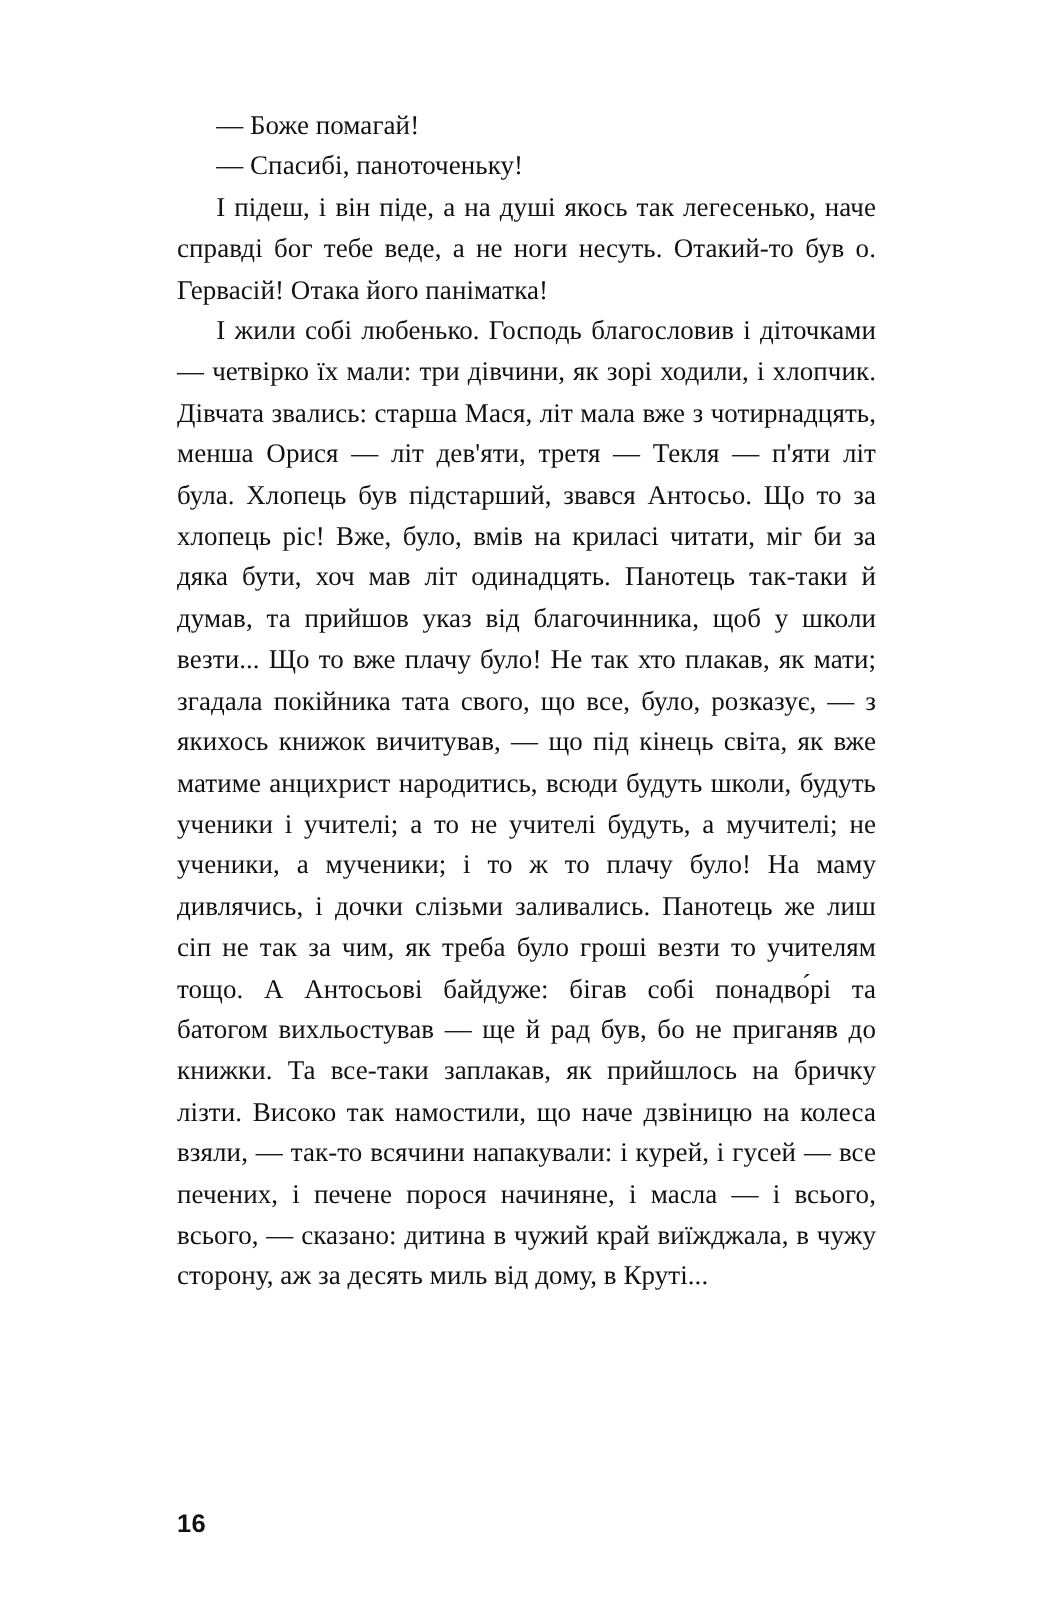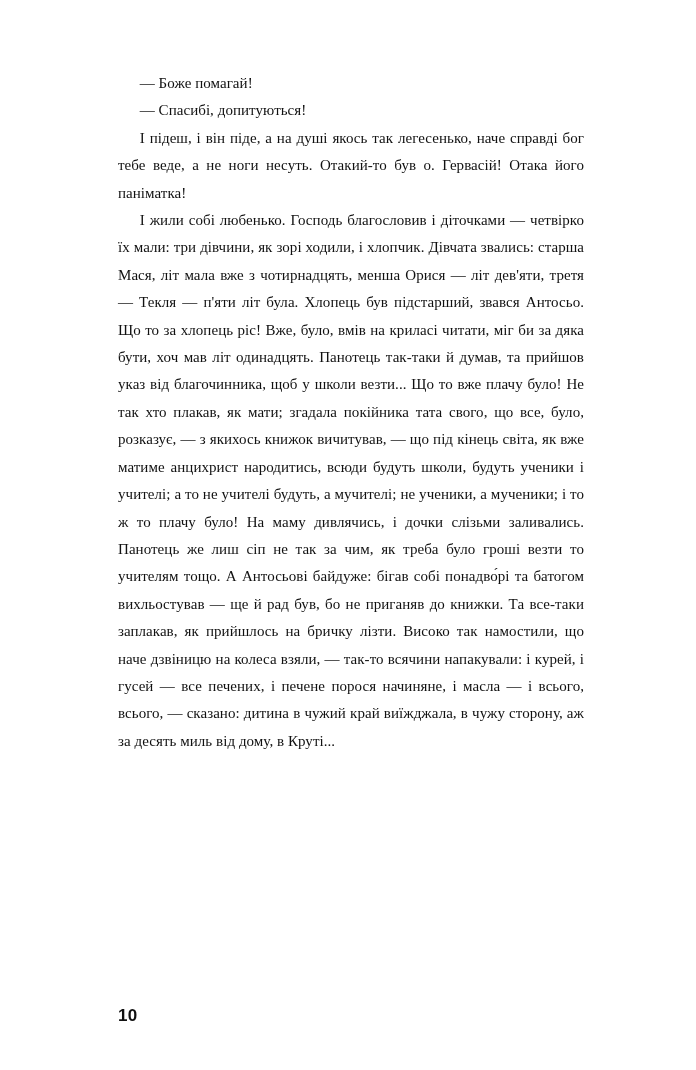--- a/index.html
+++ b/index.html
@@ -18,21 +18,21 @@
   .page {
     position: absolute;
     left: 0;
     top: 0;
     width: 696px;
     height: 1070px;
     box-sizing: border-box;
     padding: 70px 112px 0 118px;
   }
   .body-text {
-    font-size: 15px;
+    font-size: 18px;
     line-height: 27.4px;
     text-align: justify;
     text-justify: inter-word;
     hyphens: manual;
     letter-spacing: 0.05px;
   }
   .body-text p {
     margin: 0;
     text-indent: 1.45em;
   }
@@ -49,18 +49,18 @@
     color: #111111;
     letter-spacing: 0.2px;
   }
 </style>
 </head>
 <body>
 
 <div class="page">
   <div class="body-text">
     <p class="dialogue">— Боже помагай!</p>
-    <p class="dialogue">— Спасибі, допитуються!</p>
+    <p class="dialogue">— Спасибі, паноточеньку!</p>
     <p>І підеш, і він піде, а на душі якось так легесенько, наче справді бог тебе веде, а не ноги несуть. Отакий-то був о. Гервасій! Отака його паніматка!</p>
     <p>І жили собі любенько. Господь благословив і діточками — четвірко їх мали: три дівчини, як зорі ходили, і хлопчик. Дівчата звались: старша Мася, літ мала вже з чотирнадцять, менша Орися — літ дев'яти, третя — Текля — п'яти літ була. Хлопець був підстарший, звався Антосьо. Що то за хлопець ріс! Вже, було, вмів на криласі читати, міг би за дяка бути, хоч мав літ одинадцять. Панотець так-таки й думав, та прийшов указ від благочинника, щоб у школи везти... Що то вже плачу було! Не так хто плакав, як мати; згадала покійника тата свого, що все, було, розказує, — з якихось книжок вичитував, — що під кінець світа, як вже матиме анцихрист народитись, всюди будуть школи, будуть ученики і учителі; а то не учителі будуть, а мучителі; не ученики, а мученики; і то ж то плачу було! На маму дивлячись, і дочки слізьми заливались. Панотець же лиш сіп не так за чим, як треба було гроші везти то учителям тощо. А Антосьові байдуже: бігав собі понадво́рі та батогом вихльостував — ще й рад був, бо не приганяв до книжки. Та все-таки заплакав, як прийшлось на бричку лізти. Високо так намостили, що наче дзвіницю на колеса взяли, — так-то всячини напакували: і курей, і гусей — все печених, і печене порося начиняне, і масла — і всього, всього, — сказано: дитина в чужий край виїжджала, в чужу сторону, аж за десять миль від дому, в Круті...</p>
   </div>
-  <div class="folio">10</div>
+  <div class="folio">16</div>
 </div>
 
 </body></html>

